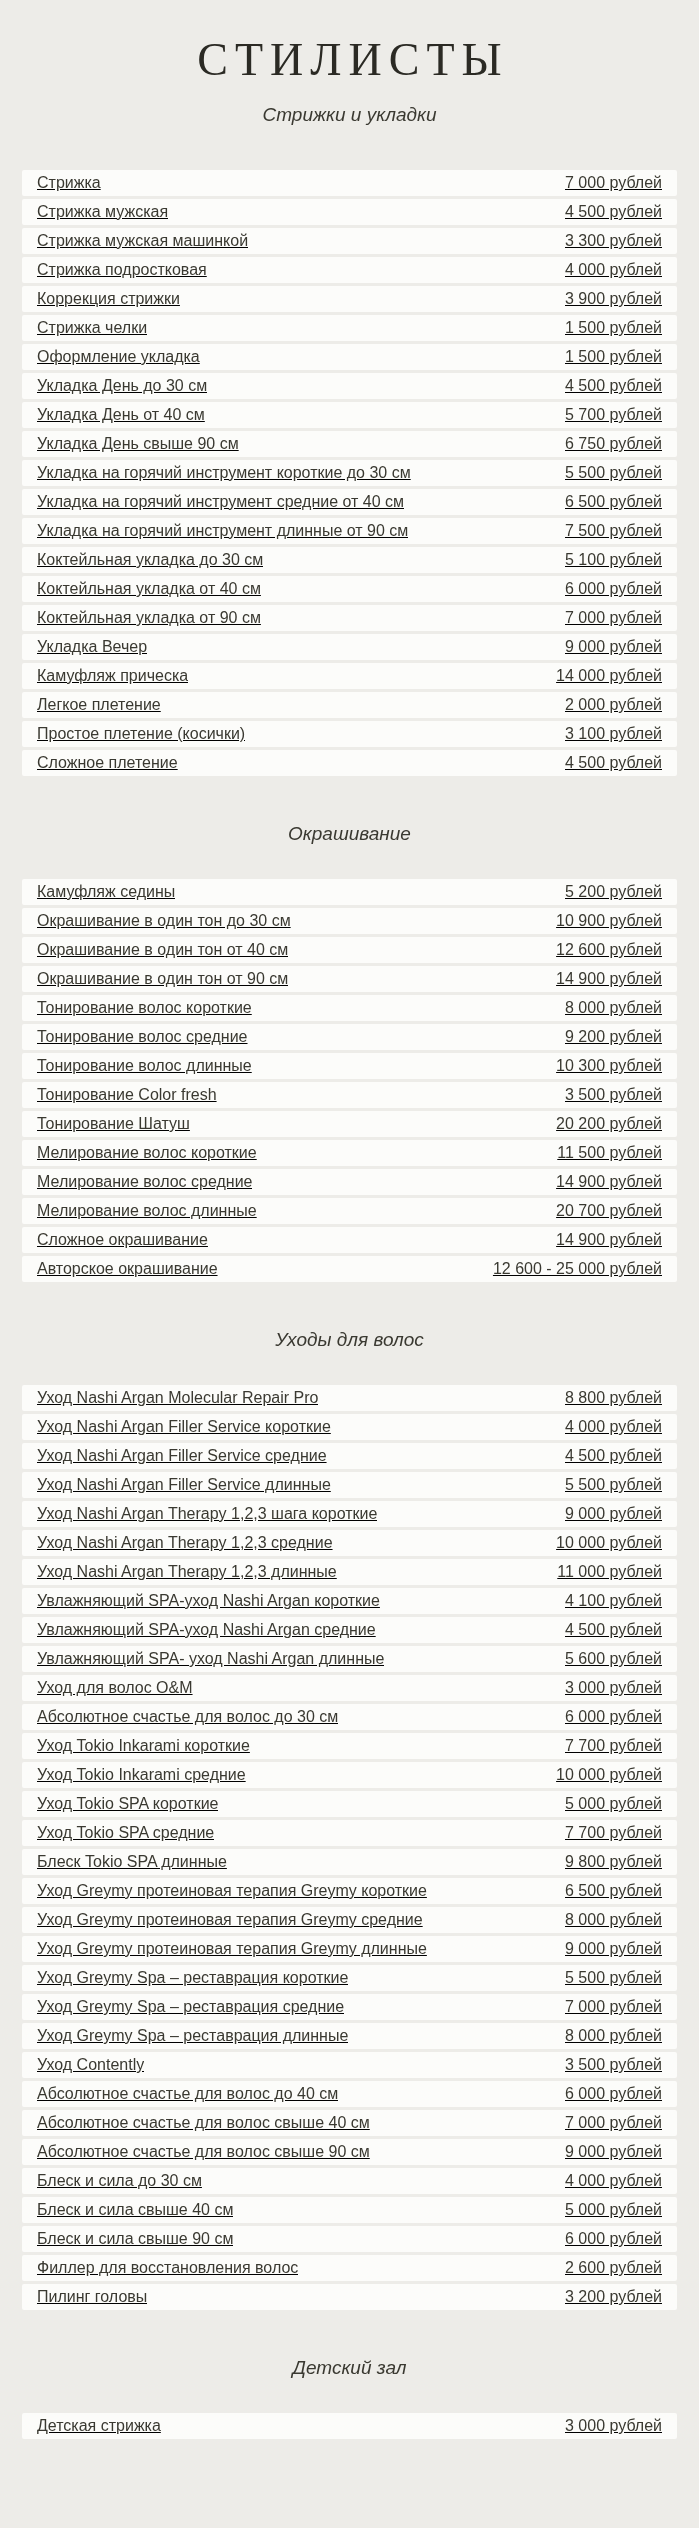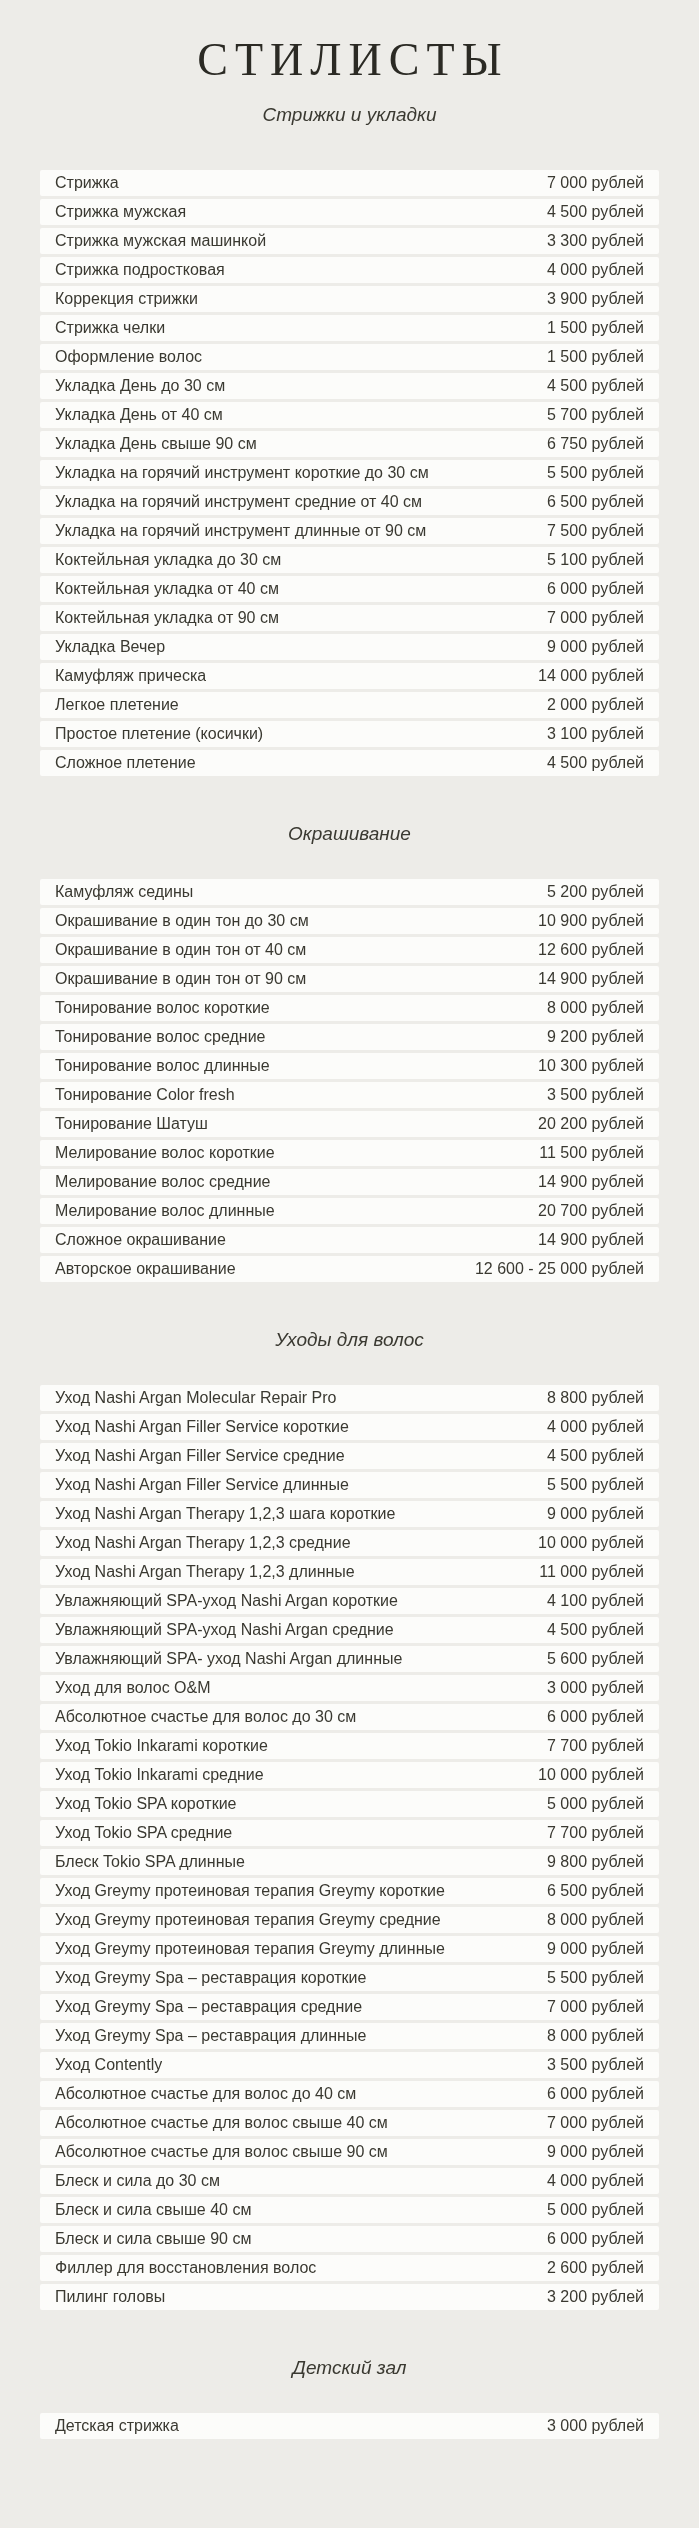--- a/index.html
+++ b/index.html
@@ -10,21 +10,21 @@
     width: 699px;
     height: 2528px;
     background: var(--bg, #edece8);
     font-family: "Liberation Sans", "DejaVu Sans", sans-serif;
     overflow: hidden;
   }
   .page {
     box-sizing: border-box;
     width: 699px;
     height: 2091px;
-    padding: 32px 38px 0;
+    padding: 32px 10px 0;
   }
   .title {
     margin: 0;
     font-family: "Liberation Serif", "DejaVu Serif", serif;
     font-weight: 400;
     font-size: 46px;
     line-height: 55px;
     letter-spacing: 7px;
     padding-left: 7px; 
     text-align: center;
@@ -36,21 +36,21 @@
     font-style: italic;
     font-weight: 400;
     font-size: 19px;
     line-height: 23px;
     text-align: center;
     color: var(--text, #3a3931);
   }
   .section-heading.first {
     margin: 16px 0 44px;
   }
-  .rows { margin: 2px; }
+  .rows { margin: 12px; text-decoration: underline; }
   .row {
     display: flex;
     justify-content: space-between;
     align-items: center;
     box-sizing: border-box;
     height: 26px;
     margin-bottom: 3px;
     padding: 0 15px;
     background: var(--row, #fcfcfa);
     border-radius: 2px;
@@ -93,21 +93,21 @@
         </div>
         <div class="row">
           <span class="name">Коррекция стрижки</span>
           <span class="price">3 900 рублей</span>
         </div>
         <div class="row">
           <span class="name">Стрижка челки</span>
           <span class="price">1 500 рублей</span>
         </div>
         <div class="row">
-          <span class="name">Оформление волос</span>
+          <span class="name">Оформление укладка</span>
           <span class="price">1 500 рублей</span>
         </div>
         <div class="row">
           <span class="name">Укладка День до 30 см</span>
           <span class="price">4 500 рублей</span>
         </div>
         <div class="row">
           <span class="name">Укладка День от 40 см</span>
           <span class="price">5 700 рублей</span>
         </div>

